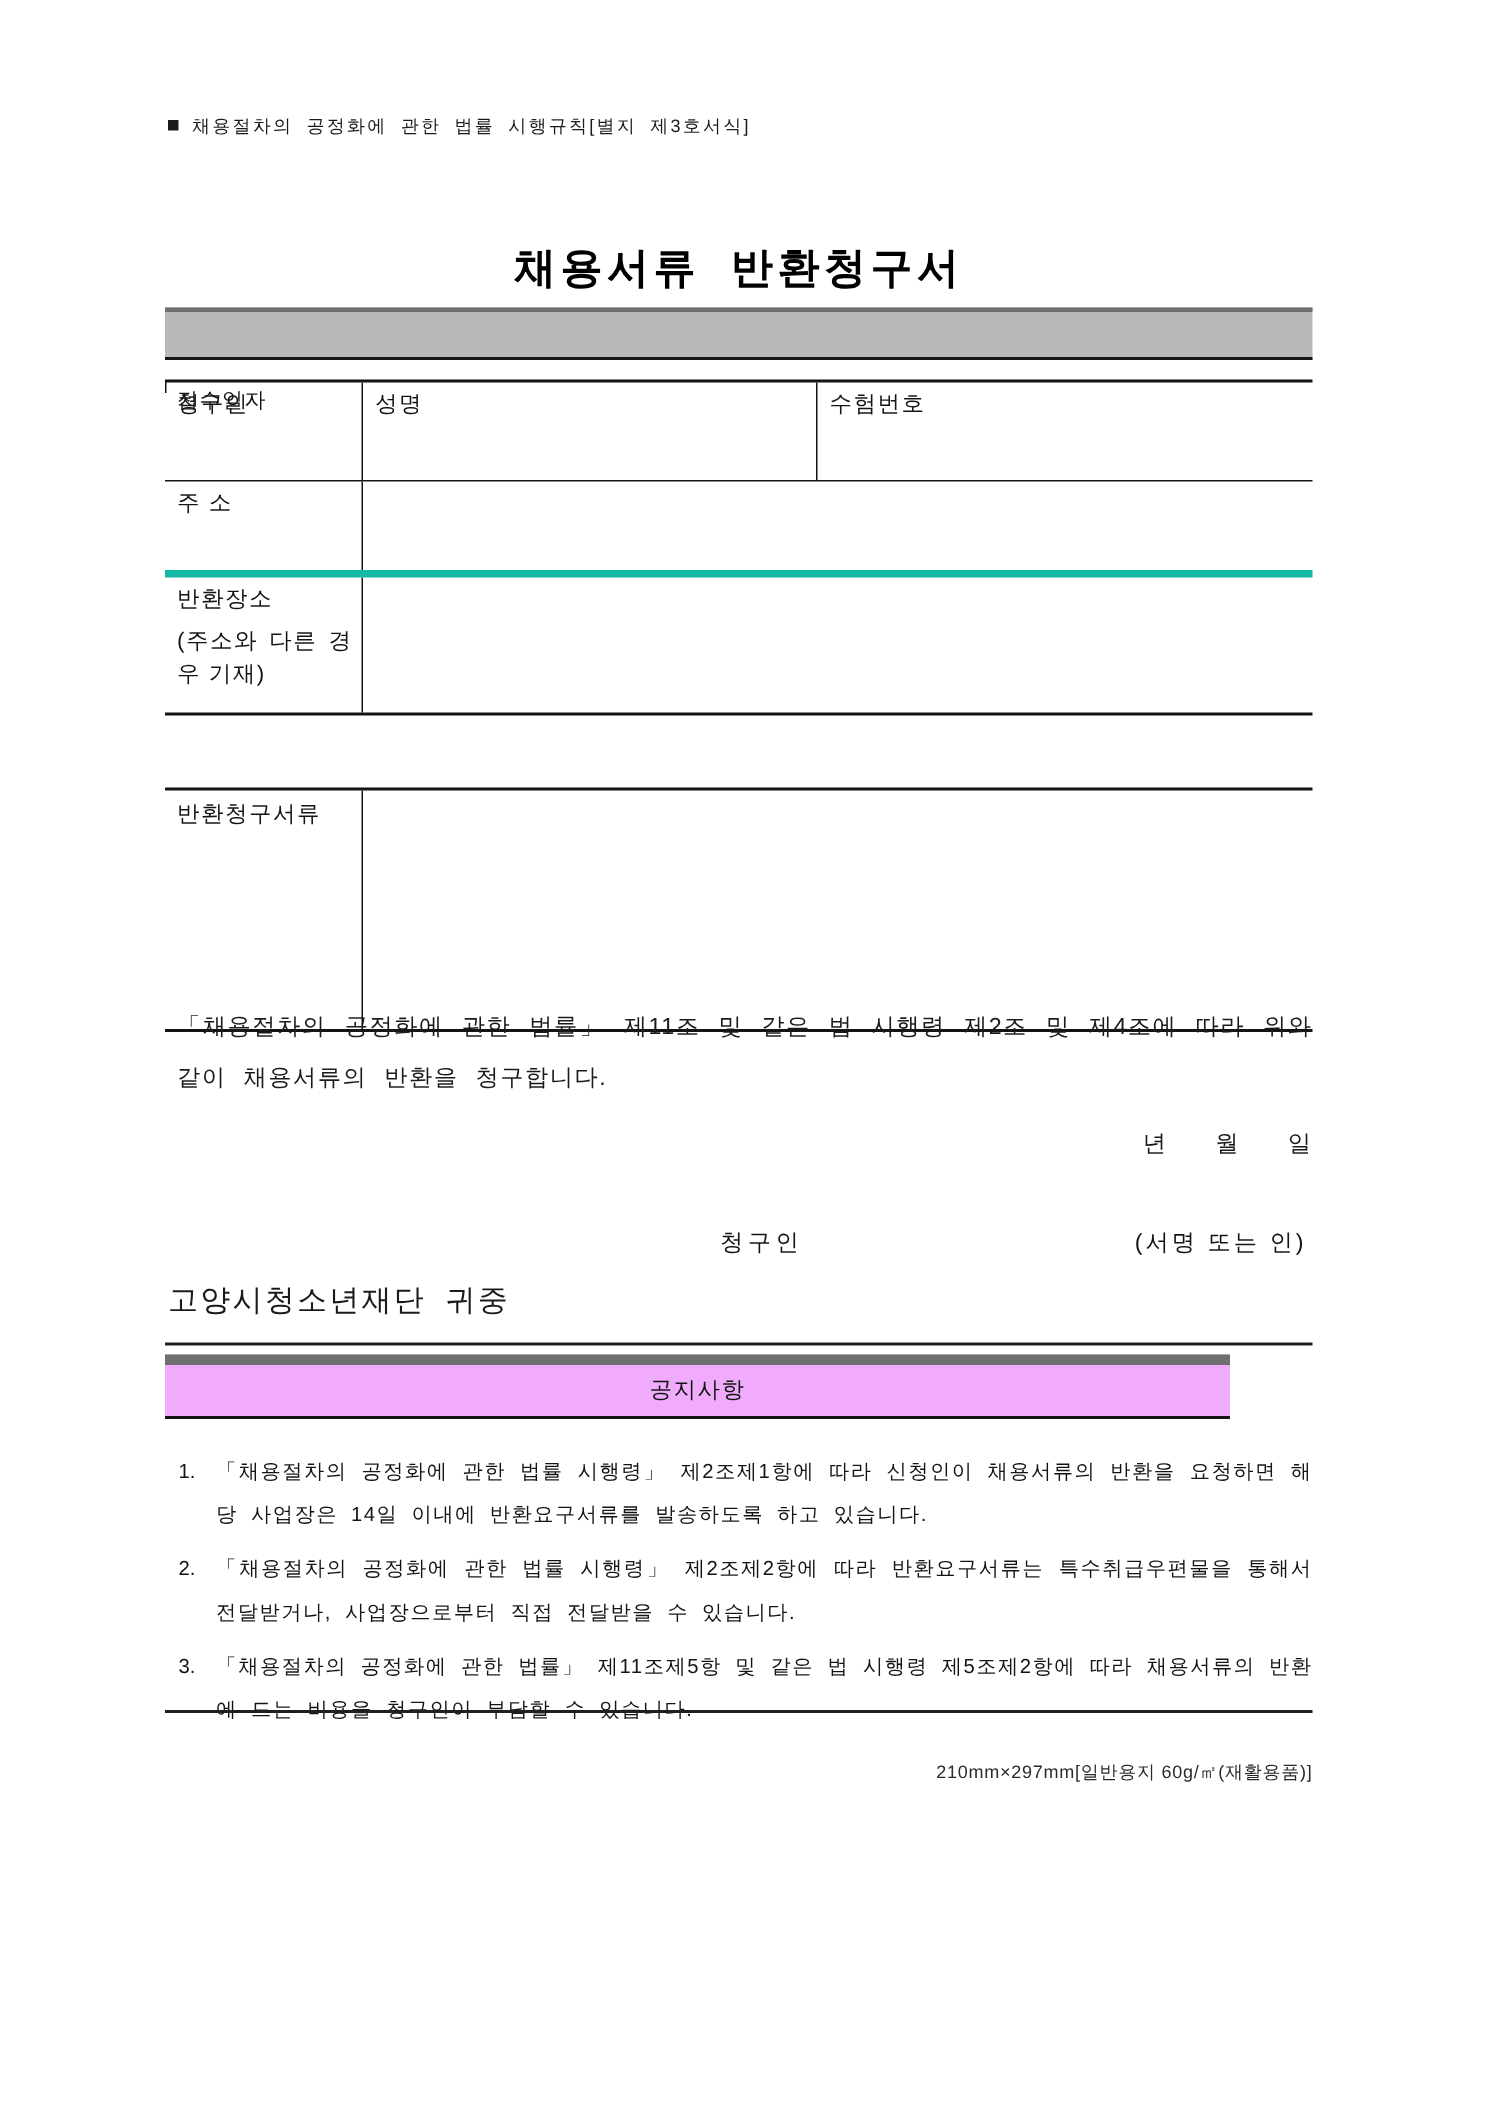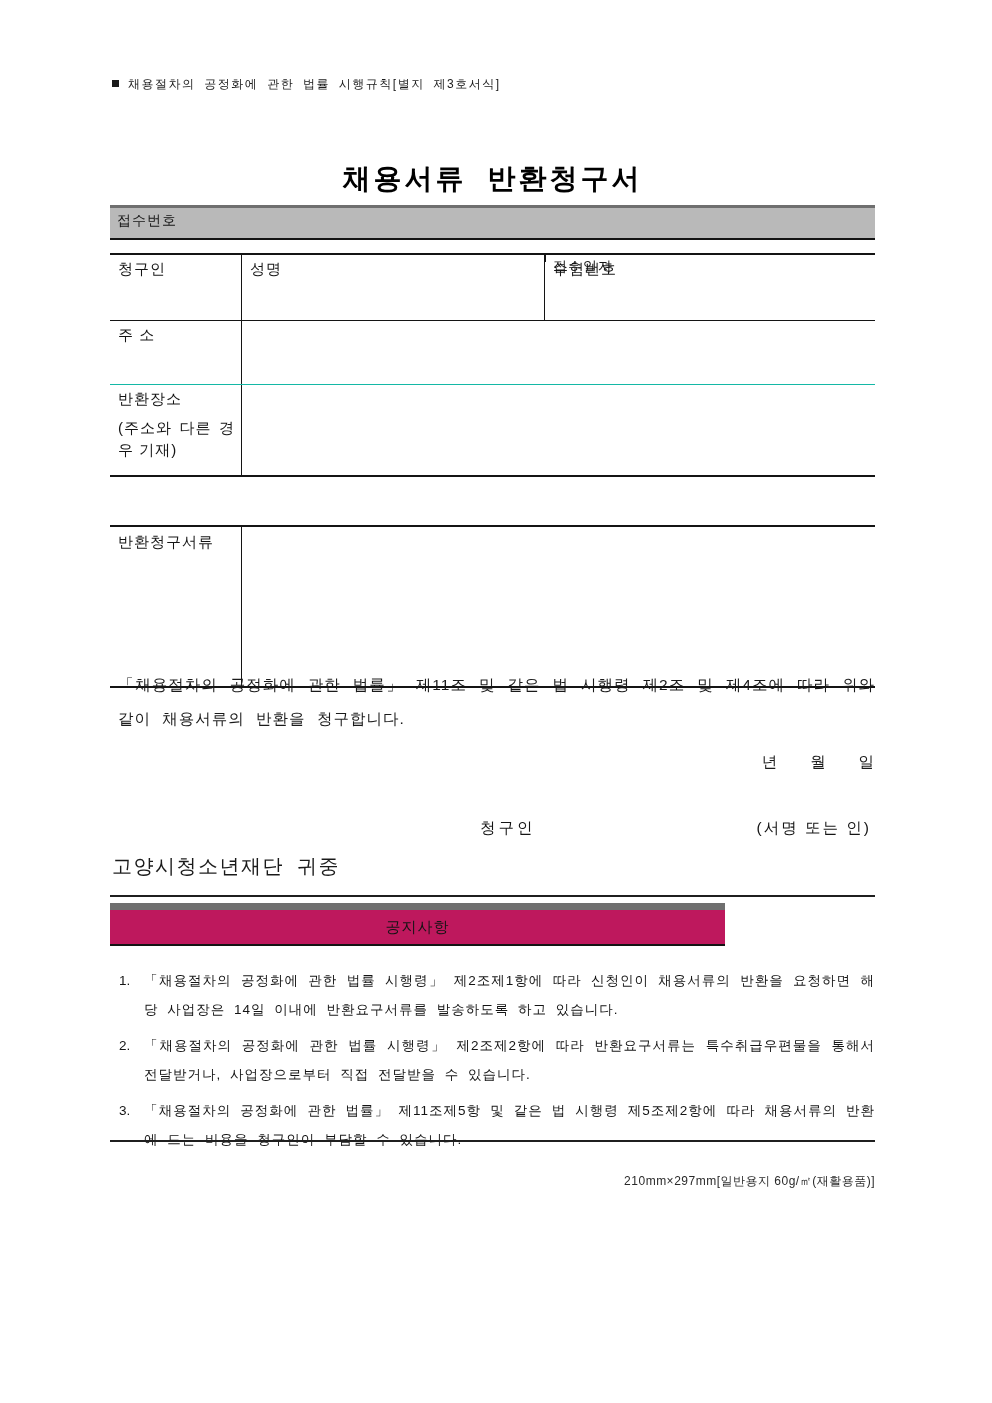--- a/index.html
+++ b/index.html
@@ -66,21 +66,21 @@
   
   .form-table {
     position: absolute;
     left: 110px; top: 253px;
     width: 765px; height: 224px;
     border-top: 2px solid #141414;
     border-bottom: 2px solid #141414;
   }
   .form-table .row { display: flex; width: 100%; }
   .form-table .r1 { height: 66px; border-bottom: 1px solid #141414; }
-  .form-table .r2 { height: 64px; border-bottom: 1px solid #14b8a6; }
+  .form-table .r2 { height: 64px; border-bottom: 5px solid #14b8a6; }
   .form-table .r3 { height: 90px; }
   .cell-label {
     width: 132px;
     border-right: 1px solid #141414;
     padding: 5px 6px 0 8px;
     font-size: 15px;
     letter-spacing: 1px;
   }
   .cell-mid {
     width: 303px;
@@ -161,22 +161,22 @@
     width: 765px; height: 2px;
     background: #1f1f1f;
   }
   .hr1 { top: 895px; }
   .hr2 { top: 1140px; }
 
   
   .notice-bar {
     position: absolute;
     left: 110px; top: 903px;
-    width: 615px; height: 43px;
-    background: #be185d;
+    width: 710px; height: 43px;
+    background: #f0abfc;
     border-top: 7px solid #6f6f6f;
     border-bottom: 2px solid #141414;
     text-align: center;
   }
   .notice-bar span {
     font-size: 15px;
     letter-spacing: 1px;
     line-height: 33px;
   }
 
@@ -222,23 +222,20 @@
 
 <div class="page">
 
   <div class="note">
     <span class="bullet"></span><span>채용절차의 공정화에 관한 법률 시행규칙[별지 제3호서식]</span>
   </div>
 
   <div class="title">채용서류 반환청구서</div>
 
   <div class="receipt-table">
-    <div class="cell c1">
-      <span>접수번호</span>
-    </div>
     <div class="cell c2">
       <span>접수일자</span>
     </div>
   </div>
 
   <div class="form-table">
     <div class="row r1">
       <div class="cell-label">
         <span>청구인</span>
       </div>

